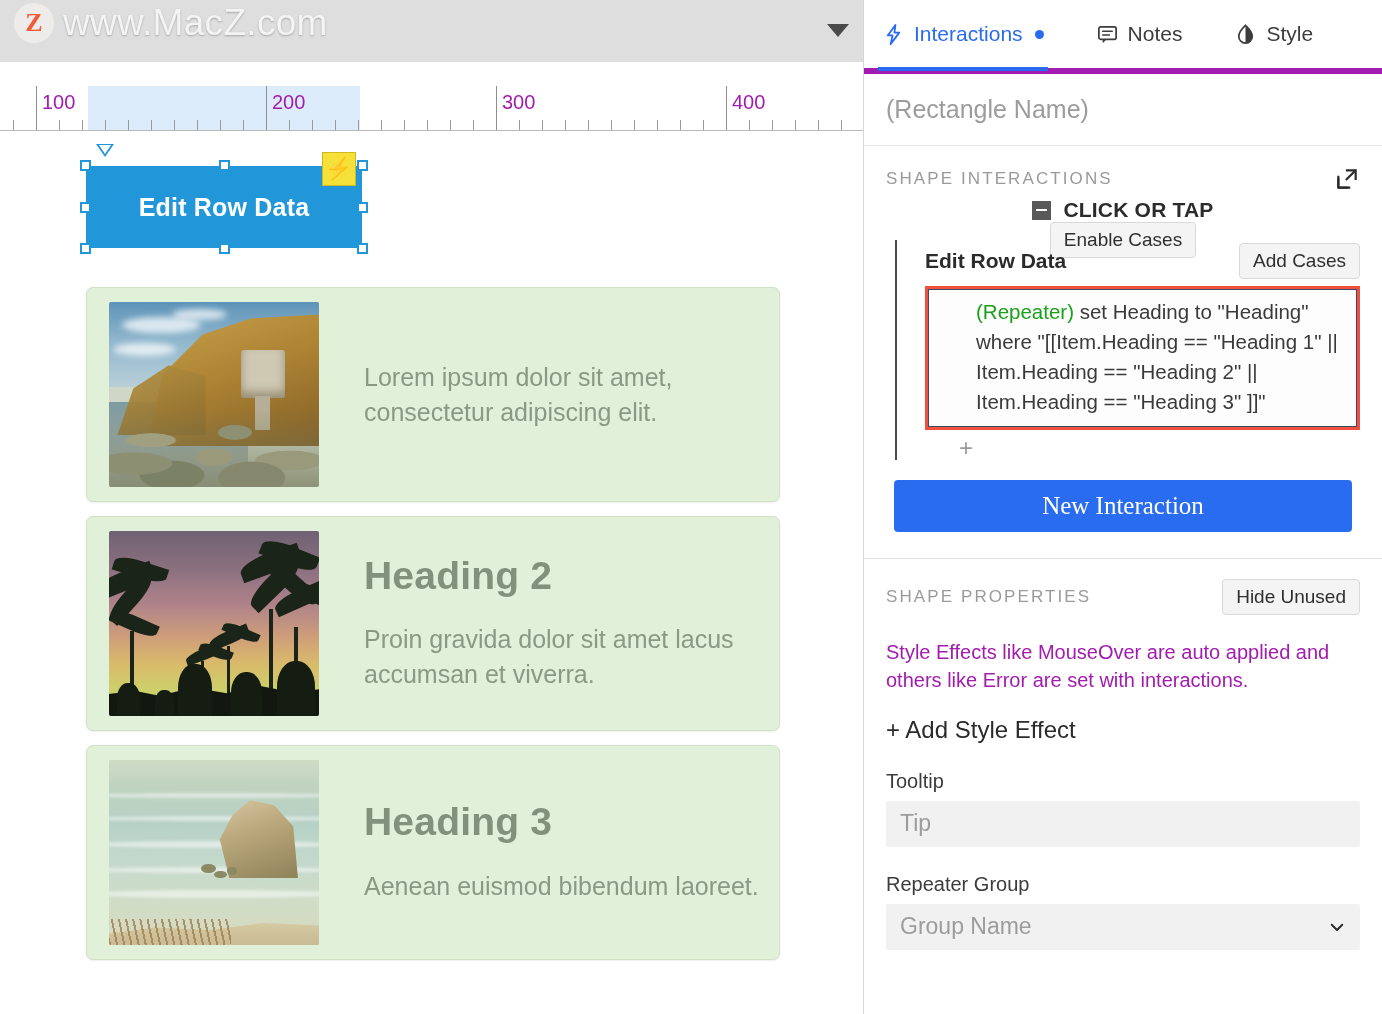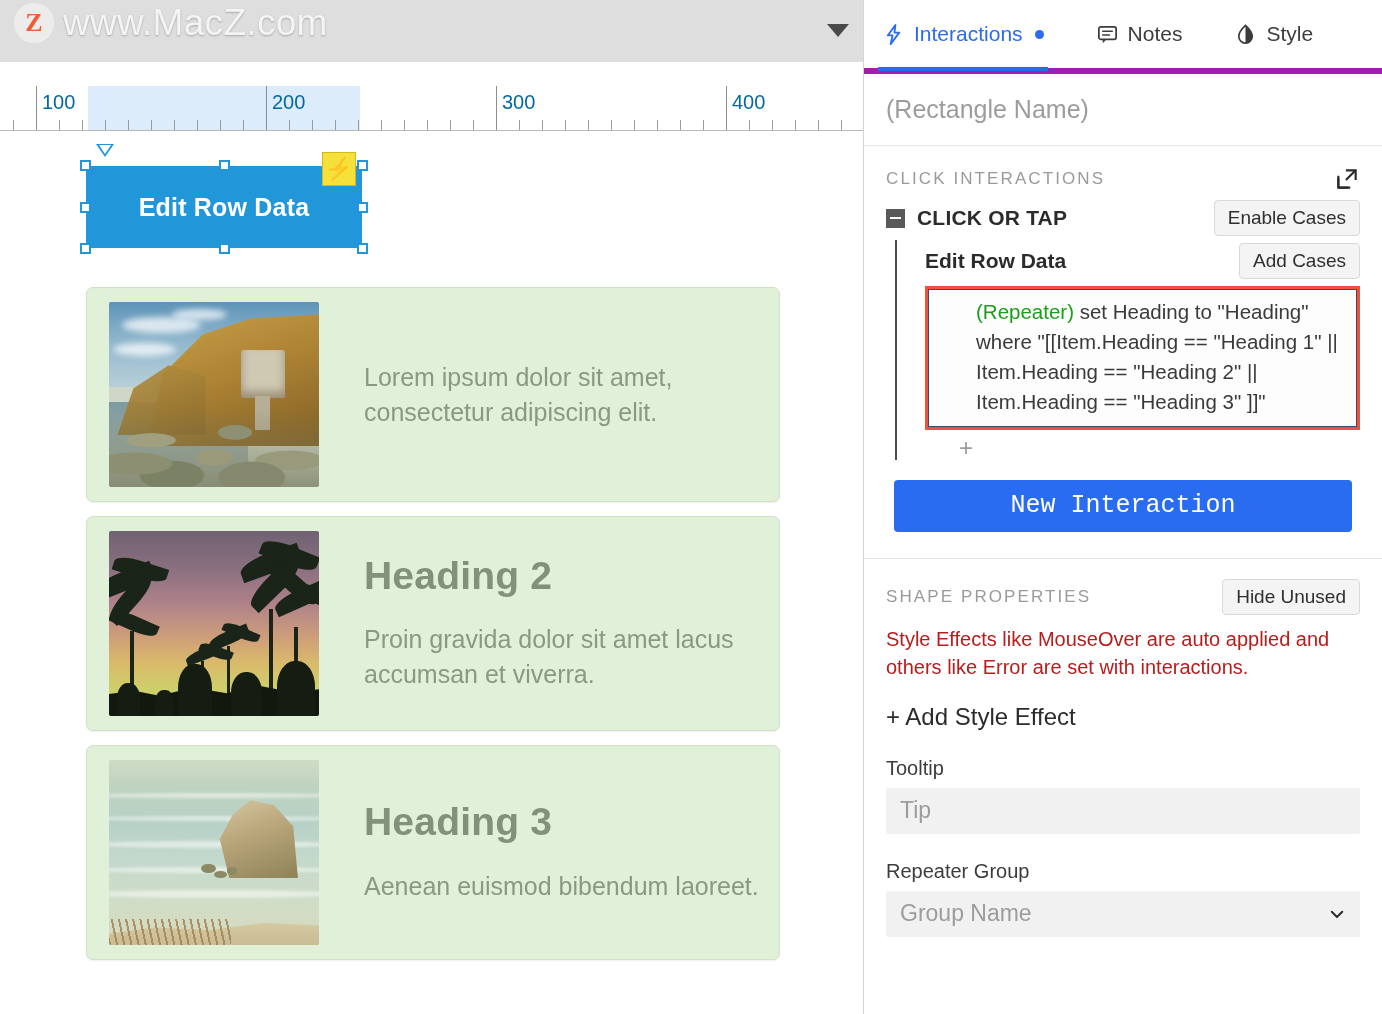--- a/index.html
+++ b/index.html
@@ -64,21 +64,21 @@
     width: 272px; height: 44px;
     background: #dcecfb;
   }
   .rtick {
     position: absolute; bottom: 0; width: 1px; background: #8e8e8e;
   }
   .rtick.minor { height: 10px; background: #9a9a9a; }
   .rtick.major { height: 44px; background: #8e8e8e; }
   .rlabel {
     position: absolute; top: 5px;
-    font-size: 20px; color: #0369a1;
+    font-size: 20px; color: #a21caf;
     font-family: "Liberation Sans", sans-serif;
   }
 
   
   #shape-wrap { position: absolute; left: 86px; top: 166px; }
   #edit-row-shape {
     width: 276px; height: 82px;
     background: #2196d9;
     display: flex; align-items: center; justify-content: center;
     color: #ffffff; font-size: 25px; font-weight: bold;
@@ -305,20 +305,21 @@
     font-size: 17px; letter-spacing: 2.1px;
     color: #9a9a9a; font-weight: normal;
   }
   .ext-icon { width: 26px; height: 26px; cursor:pointer; }
 
   
   #tree { padding: 0 22px 0 22px; position: relative; }
   .trigger-row {
     display:flex; align-items:center; justify-content:space-between;
     height: 40px;
+    flex-direction: column;
   }
   .trigger-left { display:flex; align-items:center; gap: 12px; }
   .collapse-box {
     width: 19px; height: 19px; background:#595959;
     display:flex; align-items:center; justify-content:center;
     cursor:pointer;
   }
   .collapse-box i {
     display:block; width: 11px; height: 2px; background:#ffffff;
   }
@@ -358,32 +359,33 @@
   .action-text .rep { color:#1aa01a; }
   #add-action {
     font-size: 24px; color:#9b9b9b; margin: 6px 0 2px 34px;
     line-height: 1; cursor:pointer; width:16px;
   }
 
   #new-interaction {
     display:block; width: 458px; margin: 20px auto 0 auto;
     height: 52px;
     background:#2a6cf0; color:#ffffff;
-    font-family:Liberation Mono, monospace;
+    font-family:Liberation Serif, serif;
     font-size: 25px; border:none; border-radius:4px; cursor:pointer;
   }
 
   #panel-divider {
     height:1px; background:#e2e2e2; margin: 26px 0 0 0;
   }
 
   
   .prop-desc {
-    font-size: 20px; color:#b91c1c; line-height:1.4;
+    font-size: 20px; color:#a21caf; line-height:1.4;
     padding: 4px 22px 0 22px;
+    margin-top: 13px;
   }
   #add-style-effect {
     font-size: 24px; color:#2b2b2b;
     padding: 22px 22px 0 22px; cursor:pointer;
     display: inline-block;
   }
   .field-label {
     font-size: 20px; color:#3c3c3c;
     padding: 0 22px; margin-top: 26px; margin-bottom: 8px;
   }
@@ -595,21 +597,21 @@
         </svg>
         <span>Style</span>
       </div>
     </div>
 
     <div id="name-row">
       <input id="shape-name" type="text" placeholder="(Rectangle Name)" style="">
     </div>
 
     <div class="sec-head">
-      <div class="sec-title">CLICK INTERACTIONS</div>
+      <div class="sec-title">SHAPE INTERACTIONS</div>
       <svg class="ext-icon" viewBox="0 0 24 24">
         <path d="M4 9 v11 h11" fill="none" stroke="#2b2b2b" stroke-width="2"></path>
         <path d="M4 9 v-5 h16 v16 h-5" fill="none" stroke="#2b2b2b" stroke-width="2" opacity="0"></path>
         <path d="M11 4 h9 v9" fill="none" stroke="#2b2b2b" stroke-width="2"></path>
         <path d="M20 4 L11 13" fill="none" stroke="#2b2b2b" stroke-width="2"></path>
         <path d="M4 20 v-9" fill="none" stroke="#2b2b2b" stroke-width="2"></path>
         <path d="M4 20 h9" fill="none" stroke="#2b2b2b" stroke-width="2"></path>
       </svg>
     </div>
 

